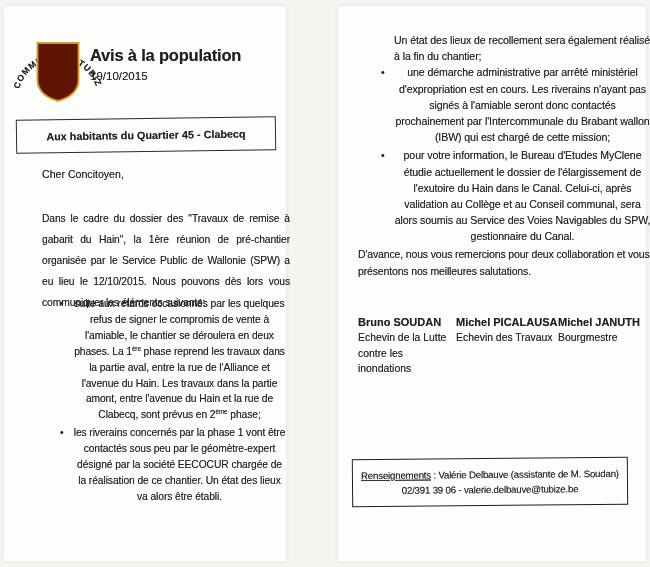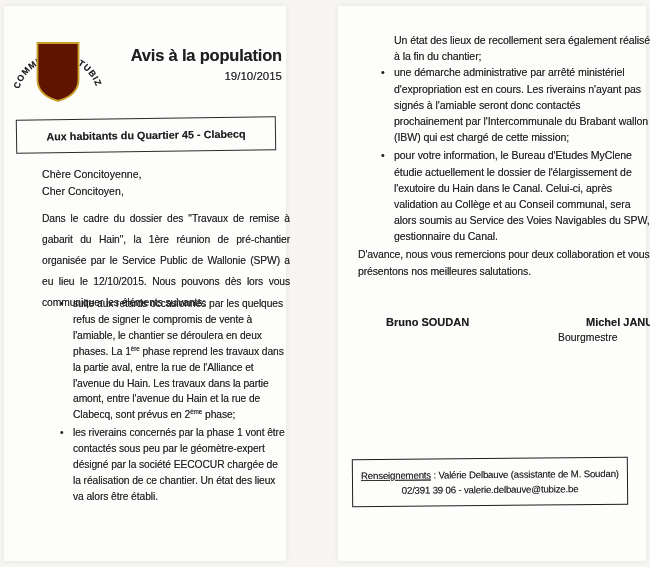--- a/index.html
+++ b/index.html
@@ -6,42 +6,42 @@
   html,body { width:650px; height:567px; }
   body { font-family:"Liberation Sans", sans-serif; background:#f6f5f2; }
   .canvas { position:relative; width:650px; height:567px; overflow:hidden; background:#f6f5f2; }
   .page { position:absolute; top:6px; height:555px; background:#fdfdfc; box-shadow:0 0 5px rgba(0,0,0,.07); color:#1f1f1f; }
   .page-left { left:4px; width:282px; }
   .page-right { left:338px; width:308px; }
   .scan-text { text-shadow:0 0 .6px rgba(40,40,40,.55); }
 
   
   .logo { position:absolute; left:10px; top:6px; width:88px; height:106px; }
-  .title-block { position:absolute; left:86px; top:40px; width:192px; text-align:right; }
+  .title-block { position:absolute; left:86px; top:40px; width:192px; text-align:left; }
   .doc-title { font-size:16.5px; font-weight:bold; letter-spacing:-.2px; }
   .doc-date { font-size:11.5px; font-weight:normal; margin-top:5px; }
   .banner { position:absolute; left:12px; top:112px; width:260px; height:34px;
             border:1.6px solid #2a2a2a; display:flex; align-items:center; justify-content:center;
             font-size:10.8px; font-weight:bold; transform:rotate(-.8deg); background:#fdfdfc; }
   .salutation { position:absolute; left:38px; top:160px; font-size:10.6px; line-height:17px; }
   .intro { position:absolute; left:38px; top:202px; width:248px; font-size:10.3px; line-height:21px; letter-spacing:-.1px; text-align:justify; }
   .bullets-left { position:absolute; left:54px; top:290px; width:228px; }
 
-  ul.blist { list-style:none; font-size:10.3px; line-height:15.9px; letter-spacing:-.1px; }
+  ul.blist { list-style:none; font-size:10.3px; line-height:15.9px; letter-spacing:-.1px;text-align:center; }
   ul.blist li { position:relative; padding-left:15px; margin-bottom:2px; }
   ul.blist li::before { content:"\2022"; position:absolute; left:2px; top:0; }
   ul.blist sup { font-size:.62em; line-height:0; }
 
   
   .flow-right { position:absolute; left:41px; top:26px; width:272px; }
   .flow-right .continuation { padding-left:15px; font-size:10.6px; line-height:16.2px; letter-spacing:-.1px; }
   .flow-right ul.blist { font-size:10.6px; line-height:16.2px; }
   .closing { position:absolute; left:20px; top:240px; width:292px; font-size:10.5px; line-height:16.5px; letter-spacing:-.15px; }
   .sig { position:absolute; top:310px; }
-  .sig-name { font-size:11px; font-weight:bold; white-space:nowrap;margin-left:28px; }
+  .sig-name { font-size:11px; font-weight:bold; white-space:nowrap; }
   .sig-role { font-size:10.4px; line-height:15.5px; width:98px; margin-top:2px; }
   .sig-1 { left:20px; } .sig-2 { left:118px; } .sig-3 { left:220px; }
   .contact-box { position:absolute; left:14px; top:452px; width:276px; border:1.3px solid #1e1e1e;
                  padding:8px 4px; text-align:center; font-size:9.7px; line-height:15px;
                  letter-spacing:-.2px; transform:rotate(-.5deg); background:#fdfdfc; }
   .contact-box .u { text-decoration:underline; }
 </style>
 </head>
 <body>
 
@@ -72,21 +72,20 @@
     </svg>
 
     <div class="title-block">
       <div class="doc-title">Avis à la population</div>
       <div class="doc-date">19/10/2015</div>
     </div>
 
     <div class="banner">Aux habitants du Quartier 45 - Clabecq</div>
 
     <div class="salutation">
-      <div>Chère Concitoyenne,</div>
       <div>Cher Concitoyen,</div>
     </div>
 
     <p class="intro">Dans le cadre du dossier des "Travaux de remise à gabarit du Hain", la 1ère réunion de pré-chantier organisée par le Service Public de Wallonie (SPW) a eu lieu le 12/10/2015. Nous pouvons dès lors vous communiquer les éléments suivants:</p>
 
     <ul class="blist bullets-left">
         <li><span>suite aux retards occasionnés par les quelques refus de signer le compromis de vente à l'amiable, le chantier se déroulera en deux phases. La 1</span><sup>ère</sup><span> phase reprend les travaux dans la partie aval, entre la rue de l'Alliance et l'avenue du Hain. Les travaux dans la partie amont, entre l'avenue du Hain et la rue de Clabecq, sont prévus en 2</span><sup>ème</sup><span> phase;</span></li>
         <li><span>les riverains concernés par la phase 1 vont être contactés sous peu par le géomètre-expert désigné par la société EECOCUR chargée de la réalisation de ce chantier. Un état des lieux va alors être établi.</span></li>
       </ul>
   </div>
@@ -98,20 +97,25 @@
       <ul class="blist">
           <li><span>une démarche administrative par arrêté ministériel d'expropriation est en cours. Les riverains n'ayant pas signés à l'amiable seront donc contactés prochainement par l'Intercommunale du Brabant wallon (IBW) qui est chargé de cette mission;</span></li>
           <li><span>pour votre information, le Bureau d'Etudes MyClene étudie actuellement le dossier de l'élargissement de l'exutoire du Hain dans le Canal. Celui-ci, après validation au Collège et au Conseil communal, sera alors soumis au Service des Voies Navigables du SPW, gestionnaire du Canal.</span></li>
         </ul>
     </div>
 
     <p class="closing">D'avance, nous vous remercions pour deux collaboration et vous présentons nos meilleures salutations.</p>
 
     <div class="sig sig-1">
       <div class="sig-name">Bruno SOUDAN</div>
+      <div class="sig-role">Echevin de la Lutte contre les inondations</div>
+    </div>
+    <div class="sig sig-2">
+      <div class="sig-name">Michel PICALAUSA</div>
+      <div class="sig-role">Echevin des Travaux</div>
     </div>
     <div class="sig sig-3">
       <div class="sig-name">Michel JANUTH</div>
       <div class="sig-role">Bourgmestre</div>
     </div>
 
     <div class="contact-box">
       <div><span class="u">Renseignements</span><span> : Valérie Delbauve (assistante de M. Soudan)</span></div>
       <div>02/391 39 06 - valerie.delbauve@tubize.be</div>
     </div>

